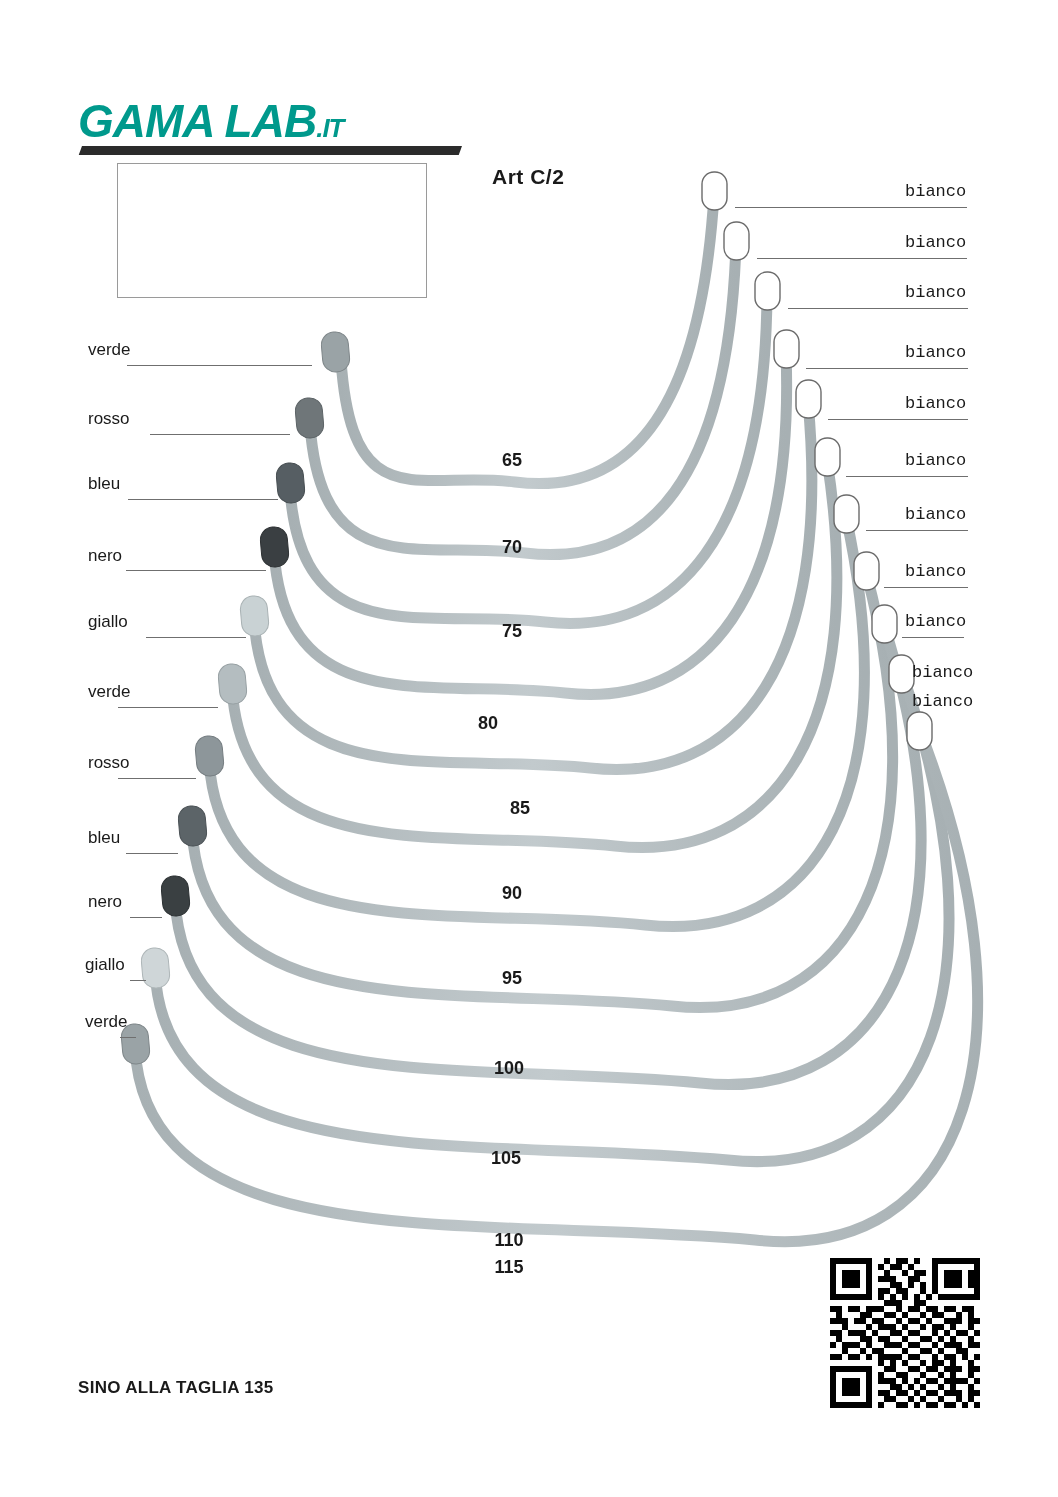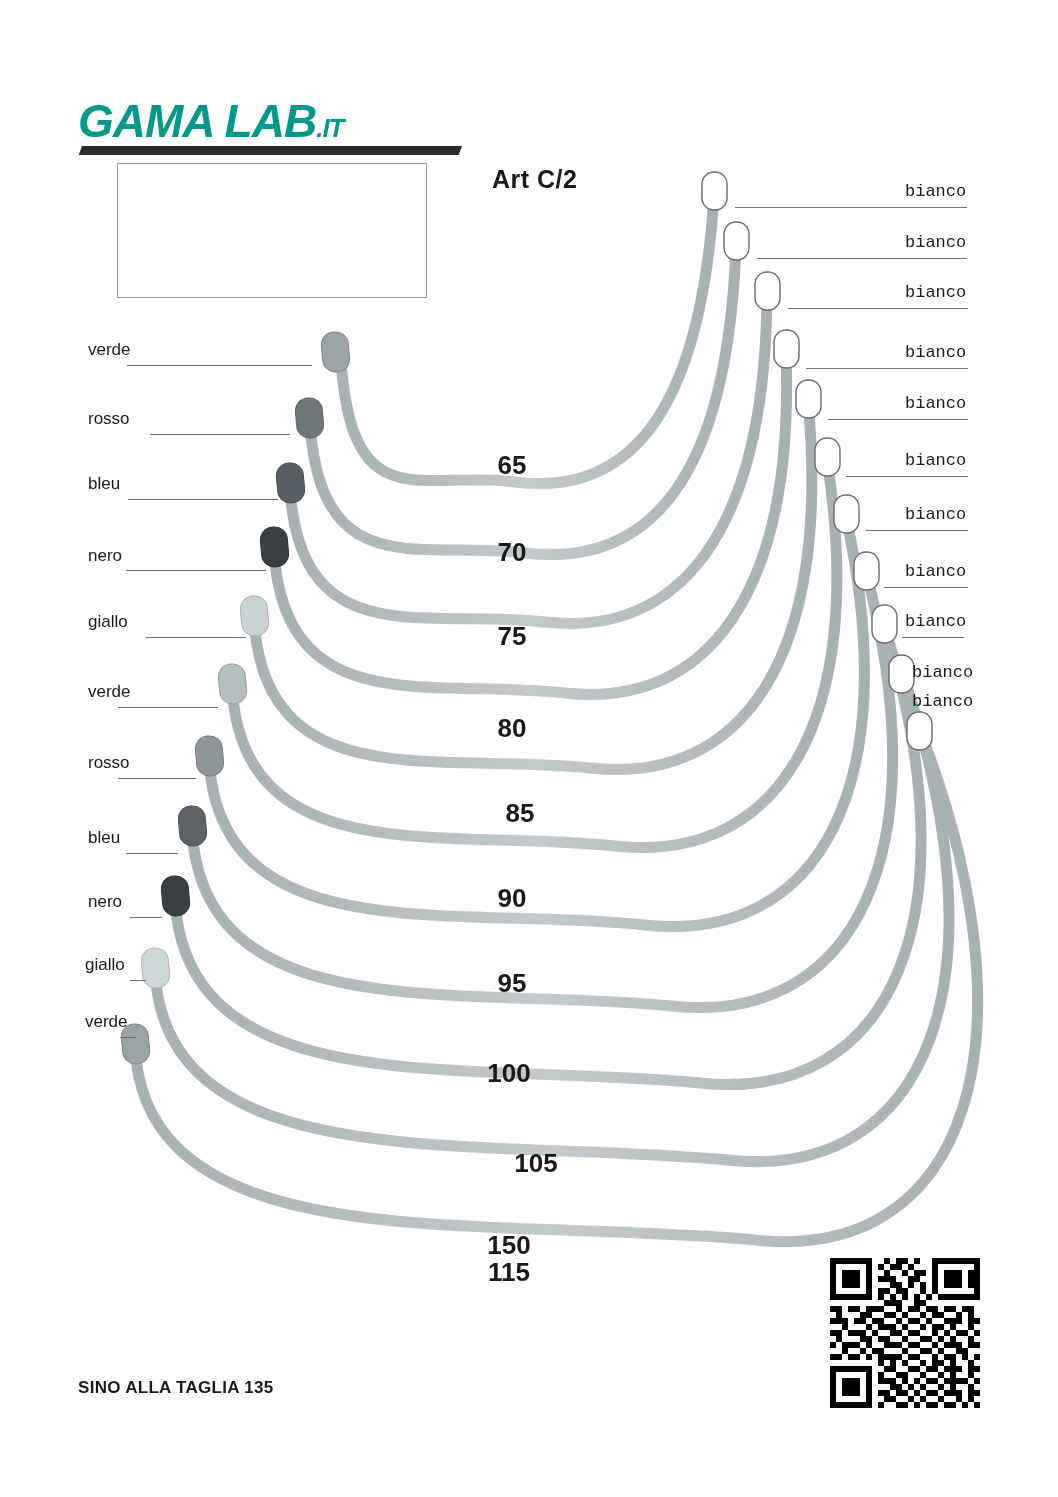--- a/index.html
+++ b/index.html
@@ -60,21 +60,21 @@
     height: 133px;
     border: 1px solid #9a9a9a;
     background: #ffffff;
   }
 
   
   #art-title {
     position: absolute;
     left: 492px;
     top: 165px;
-    font-size: 25px;
+    font-size: 21px;
     font-weight: bold;
     color: #1a1a1a;
     letter-spacing: 0.5px;
   }
 
   
   #bottom-note {
     position: absolute;
     left: 78px;
     top: 1378px;
@@ -104,21 +104,21 @@
   .right-label { text-align: left; font-family: Liberation Mono, monospace; }
 
   .leader {
     position: absolute;
     height: 0;
     border-top: 1px solid #6f6f6f;
   }
 
   .size-label {
     position: absolute;
-    font-size: 26px;
+    font-size: 18px;
     font-weight: bold;
     color: #1a1a1a;
     text-align: center;
     width: 60px;
   }
 
   
   #qr {
     position: absolute;
     left: 830px;
@@ -264,27 +264,27 @@
 
   <div class="side-label right-label" style="left:905px; top:612px;">bianco</div>
   <div class="leader" style="left:902px; top:637px; width:62px;"></div>
 
   <div class="side-label right-label" style="left:912px; top:663px;">bianco</div>
   <div class="side-label right-label" style="left:912px; top:692px;">bianco</div>
 
   <div class="size-label" style="left:482px; top:450px;">65</div>
   <div class="size-label" style="left:482px; top:537px;">70</div>
   <div class="size-label" style="left:482px; top:621px;">75</div>
-  <div class="size-label" style="left:482px; top:713px;">80</div>
+  <div class="size-label" style="left:458px; top:713px;">80</div>
   <div class="size-label" style="left:490px; top:798px;">85</div>
   <div class="size-label" style="left:482px; top:883px;">90</div>
   <div class="size-label" style="left:482px; top:968px;">95</div>
   <div class="size-label" style="left:479px; top:1058px;">100</div>
-  <div class="size-label" style="left:506px; top:1148px;">105</div>
-  <div class="size-label" style="left:479px; top:1230px;">150</div>
+  <div class="size-label" style="left:476px; top:1148px;">105</div>
+  <div class="size-label" style="left:479px; top:1230px;">110</div>
   <div class="size-label" style="left:479px; top:1257px;">115</div>
 
   <div id="bottom-note">SINO ALLA TAGLIA 135</div>
 
   <div id="qr">
     <div id="qr-grid">
         <i class="on"></i>
         <i class="on"></i>
         <i class="on"></i>
         <i class="on"></i>

